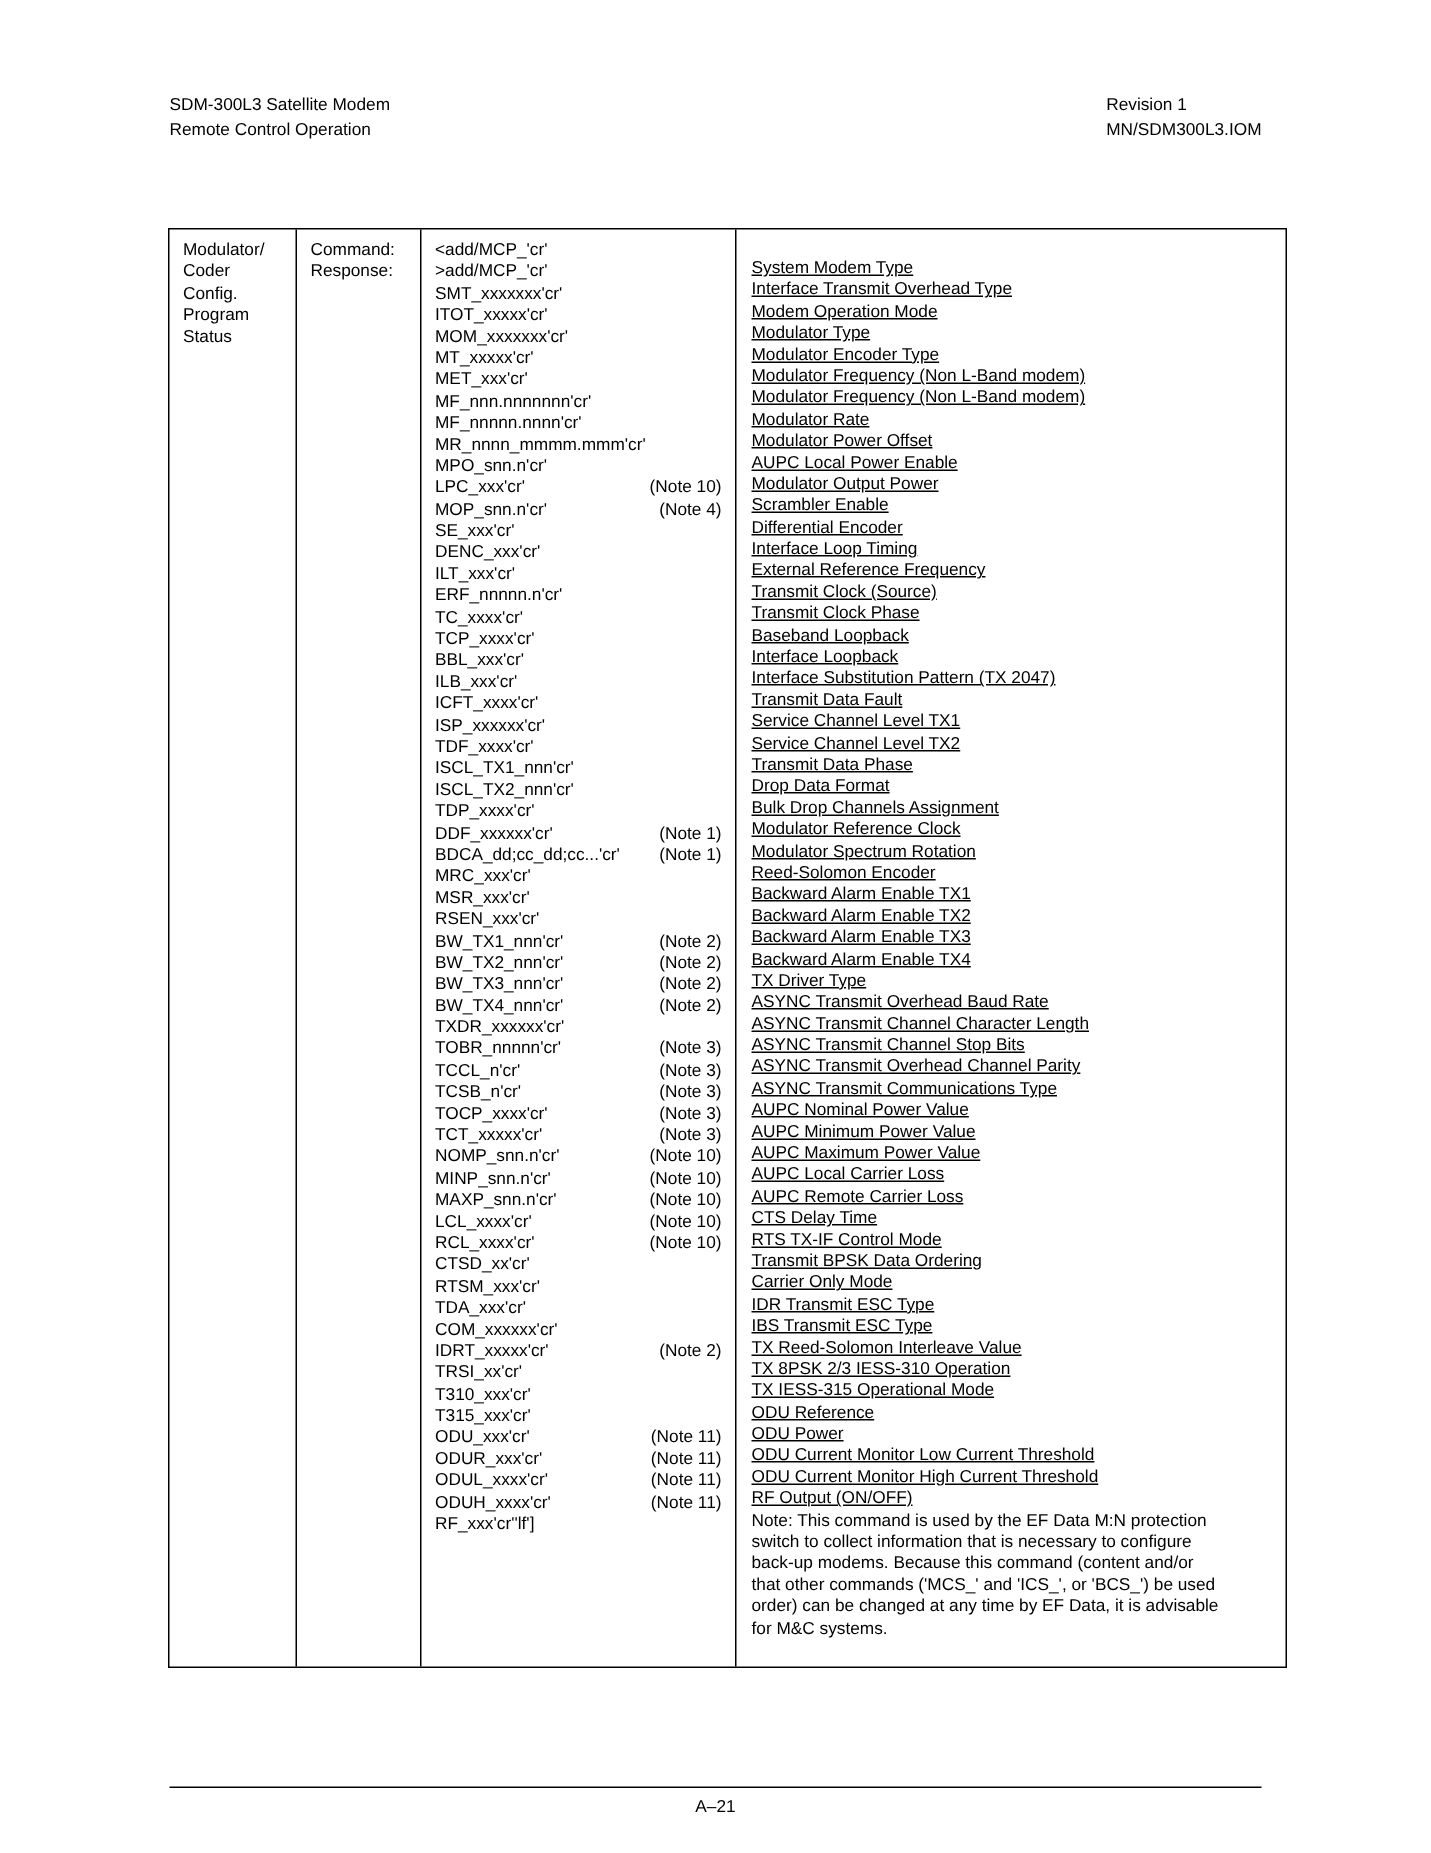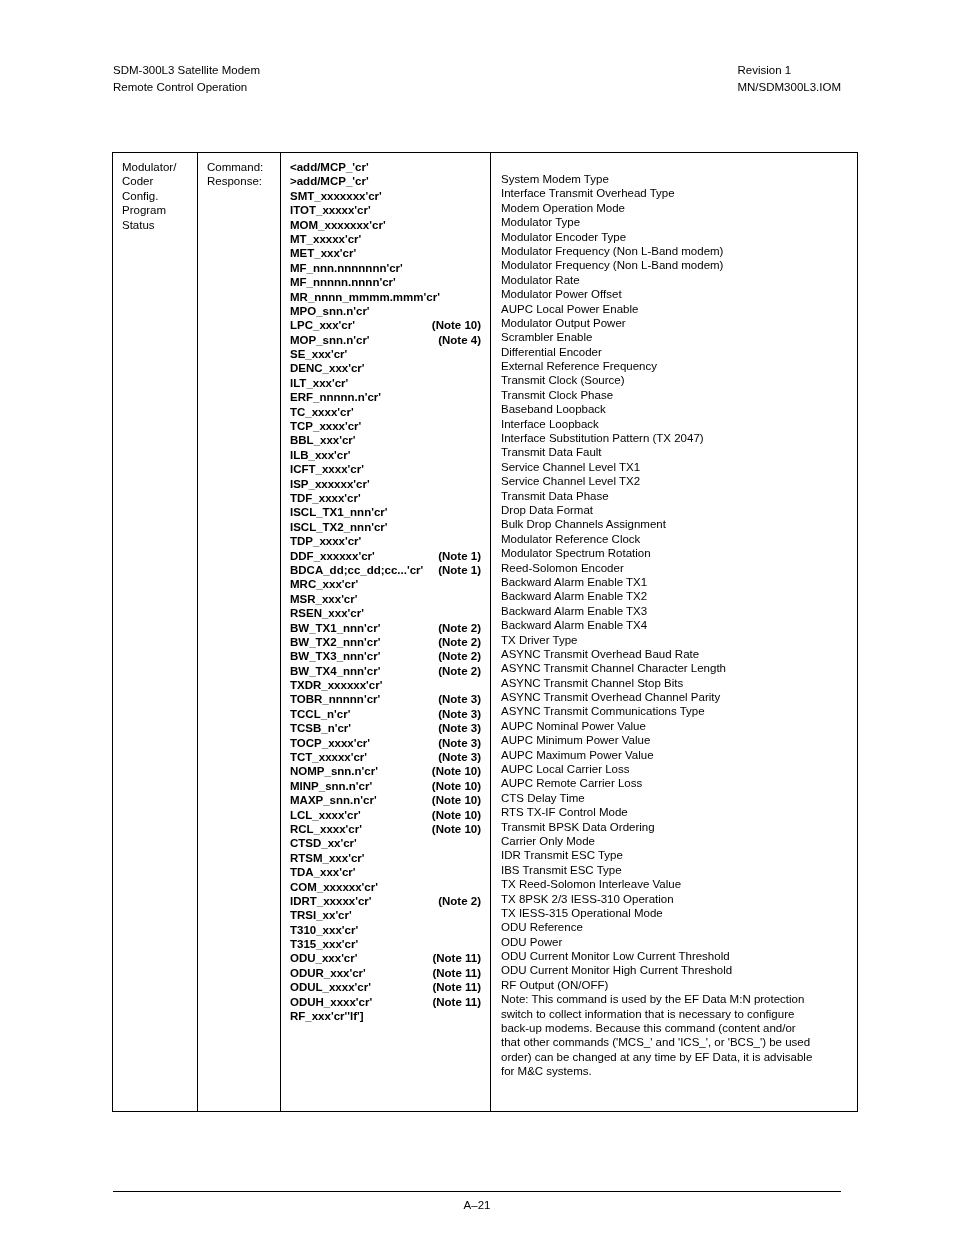--- a/index.html
+++ b/index.html
@@ -74,34 +74,34 @@
     line-height: 14.4px;
     white-space: nowrap;
   }
 
   .cmd-row {
     font-size: 11.5px;
     line-height: 14.4px;
     white-space: nowrap;
     position: relative;
     height: 14.4px;
-    font-weight: bold;
   }
   .cmd-row .cmd-text { }
   .cmd-row .cmd-note {
     position: absolute;
     right: 9px;
     top: 0;
   }
 
   .desc-line {
     font-size: 11.5px;
     line-height: 14.4px;
     white-space: nowrap;
     height: 14.4px;
+    text-decoration: underline;
   }
 
   .note-para {
     font-size: 11.5px;
     line-height: 14.4px;
     width: 340px;
     white-space: normal;
     margin-top: 0px;
   }
   .note-para span { display: block; white-space: nowrap; }
@@ -230,20 +230,21 @@
         <div class="desc-line">Modulator Type</div>
         <div class="desc-line">Modulator Encoder Type</div>
         <div class="desc-line">Modulator Frequency (Non L-Band modem)</div>
         <div class="desc-line">Modulator Frequency (Non L-Band modem)</div>
         <div class="desc-line">Modulator Rate</div>
         <div class="desc-line">Modulator Power Offset</div>
         <div class="desc-line">AUPC Local Power Enable</div>
         <div class="desc-line">Modulator Output Power</div>
         <div class="desc-line">Scrambler Enable</div>
         <div class="desc-line">Differential Encoder</div>
+        <div class="desc-line">Interface Loop Timing</div>
         <div class="desc-line">External Reference Frequency</div>
         <div class="desc-line">Transmit Clock (Source)</div>
         <div class="desc-line">Transmit Clock Phase</div>
         <div class="desc-line">Baseband Loopback</div>
         <div class="desc-line">Interface Loopback</div>
         <div class="desc-line">Interface Substitution Pattern (TX 2047)</div>
         <div class="desc-line">Transmit Data Fault</div>
         <div class="desc-line">Service Channel Level TX1</div>
         <div class="desc-line">Service Channel Level TX2</div>
         <div class="desc-line">Transmit Data Phase</div>

